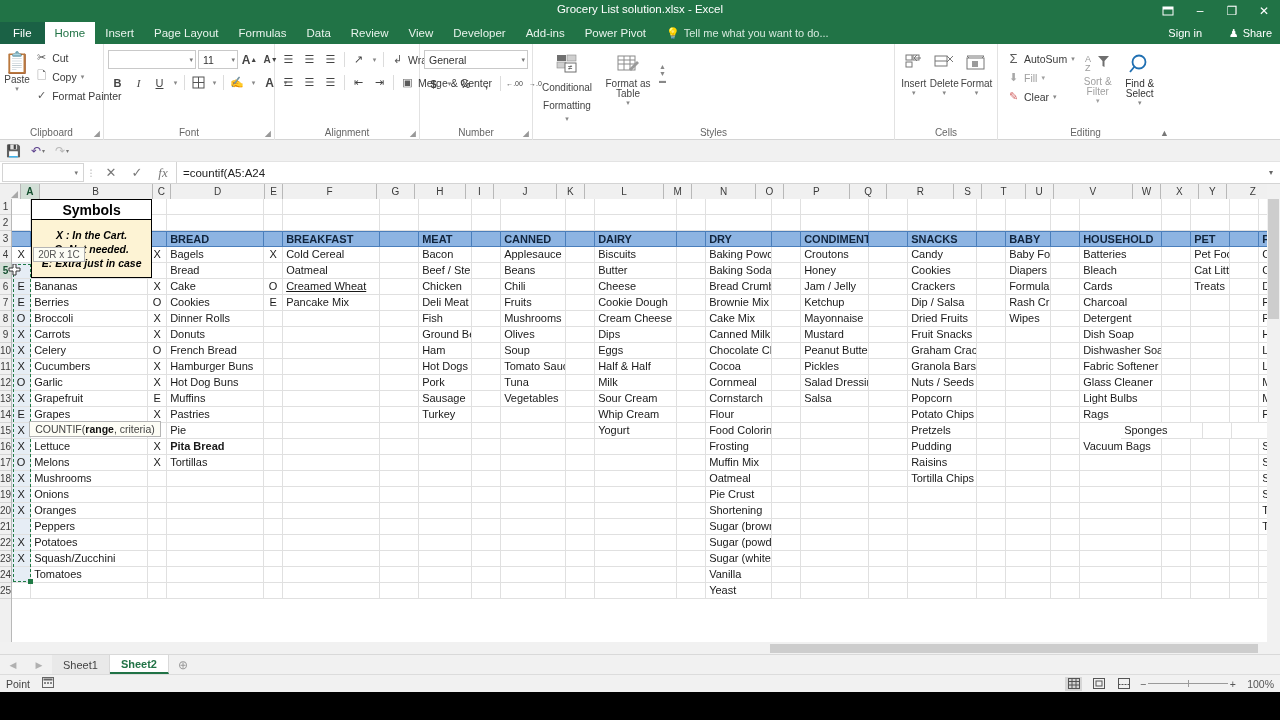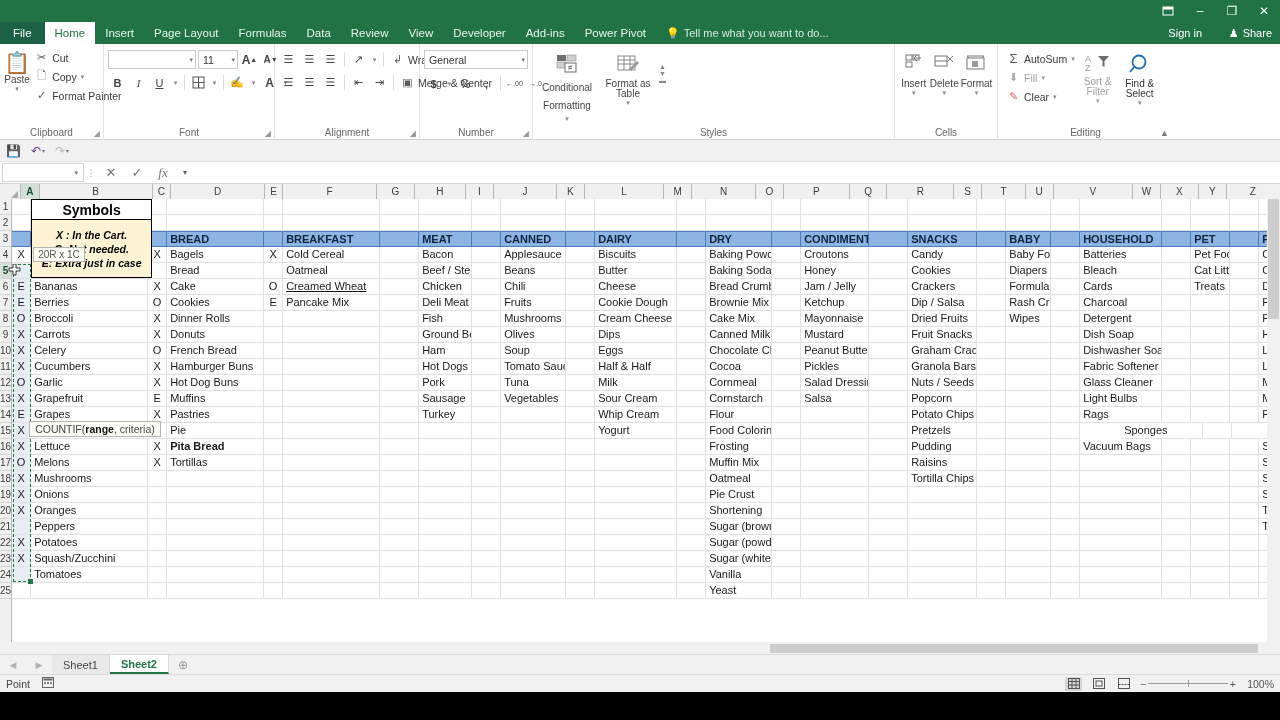--- a/index.html
+++ b/index.html
@@ -163,20 +163,21 @@
   .zoompct { width:30px; text-align:right; color:#555; }
 
   .scrollv { position:absolute; right:0; top:0; width:13px; bottom:0; background:#f1f1f1; }
   .scrollv .thumb { position:absolute; top:15px; left:1px; right:1px; height:120px;
                     background:#cdcdcd; }
 </style>
 </head>
 <body>
 
 <div class="titlebar">
+  <div class="title">Grocery List solution.xlsx - Excel</div>
   <div class="winbtns">
     <div class="winbtn">
       <svg width="12" height="12" viewBox="0 0 12 12">
           <rect x="1" y="2" width="10" height="8" fill="none" stroke="#fff" stroke-width="1"></rect>
           <rect x="1" y="2" width="10" height="2.5" fill="#fff"></rect>
         </svg>
     </div>
     <div class="winbtn">–</div>
     <div class="winbtn">❐</div>
     <div class="winbtn close">✕</div>
@@ -483,20 +484,21 @@
   <div class="namebox">
     <span></span>
     <span class="caret">▾</span>
   </div>
   <div class="fbgrip">⋮</div>
   <div class="fbicons">
     <div class="fbic">✕</div>
     <div class="fbic">✓</div>
     <div class="fbic fx">fx</div>
   </div>
+  <div class="fbinput">=countif(A5:A24</div>
   <div class="fbdrop">▾</div>
 </div>
 
 <div class="gridwrap">
   <div class="colhdr" id="colhdr">
     <div class="corner"></div>
   <div class="ch sel" style="width: 19px;">A</div>
       <div class="ch" style="width: 117px;">B</div>
       <div class="ch" style="width: 19px;">C</div>
       <div class="ch" style="width: 97px;">D</div>

